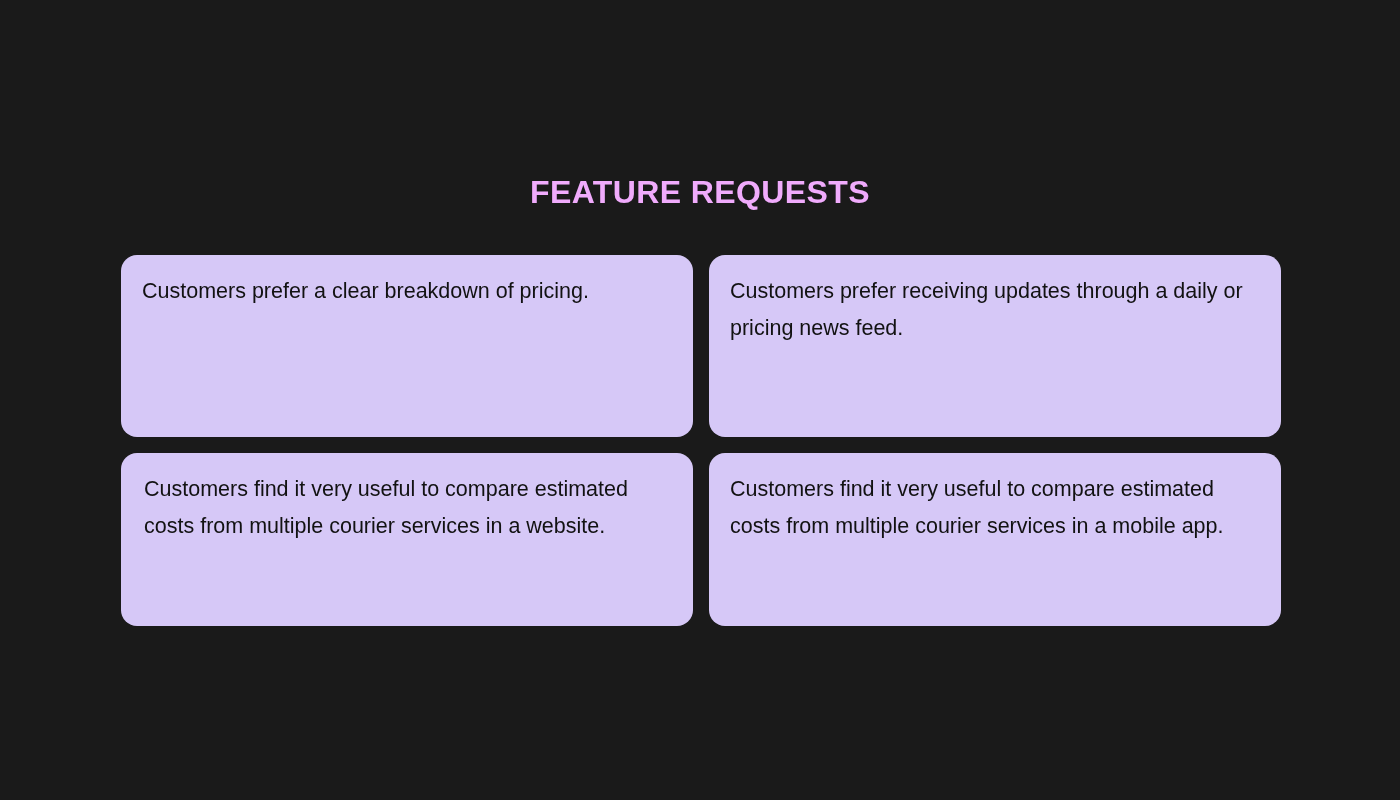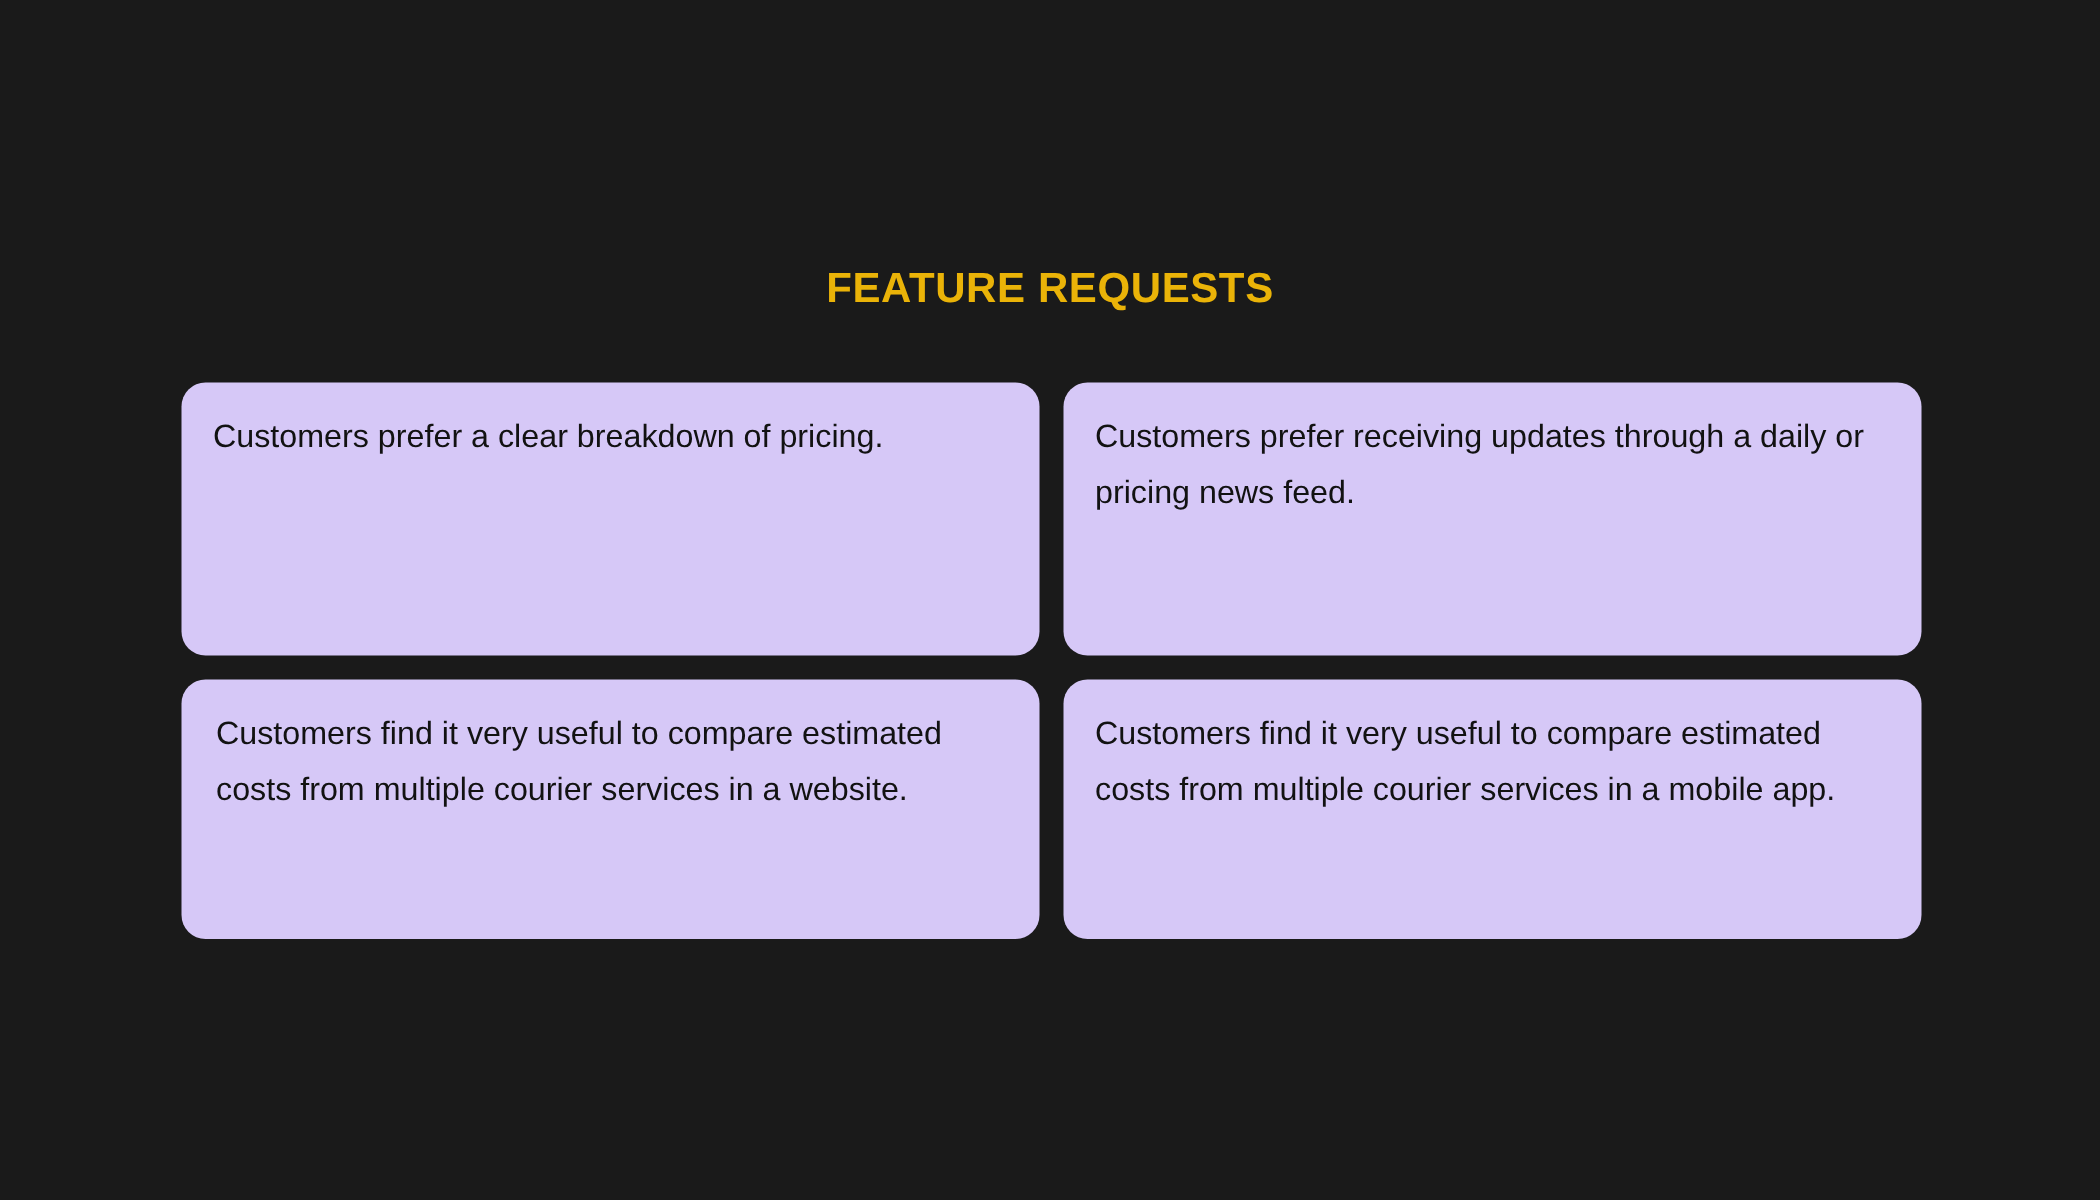--- a/index.html
+++ b/index.html
@@ -19,22 +19,22 @@
     height: 800px;
     background: #1a1a1a;
     box-sizing: border-box;
   }
   .page-title {
     position: absolute;
     top: 170px;
     left: 0;
     width: 1400px;
     text-align: center;
-    color: #eab308;
-    font-size: 28px;
+    color: #f0abfc;
+    font-size: 32px;
     font-weight: bold;
     letter-spacing: 0.4px;
     line-height: 44px;
     font-family: "Liberation Sans", sans-serif;
     white-space: nowrap;
   }
   .card-grid {
     position: absolute;
     left: 121px;
     top: 255px;

